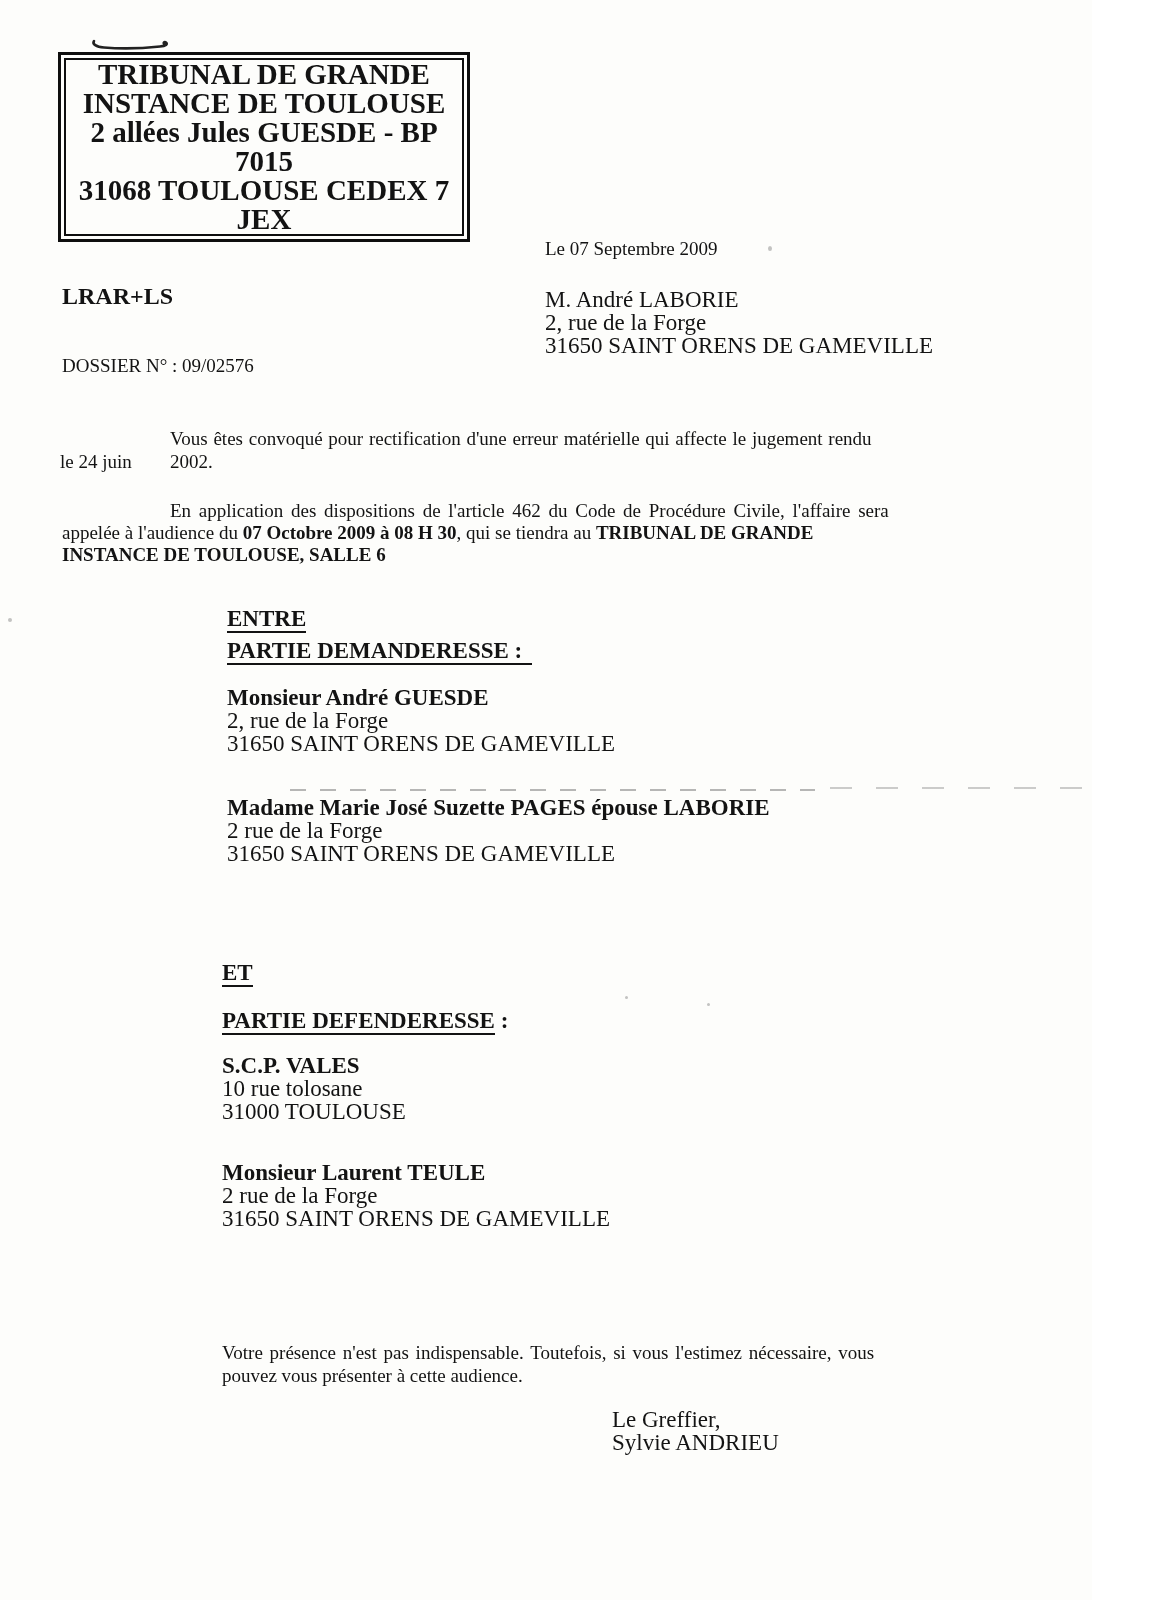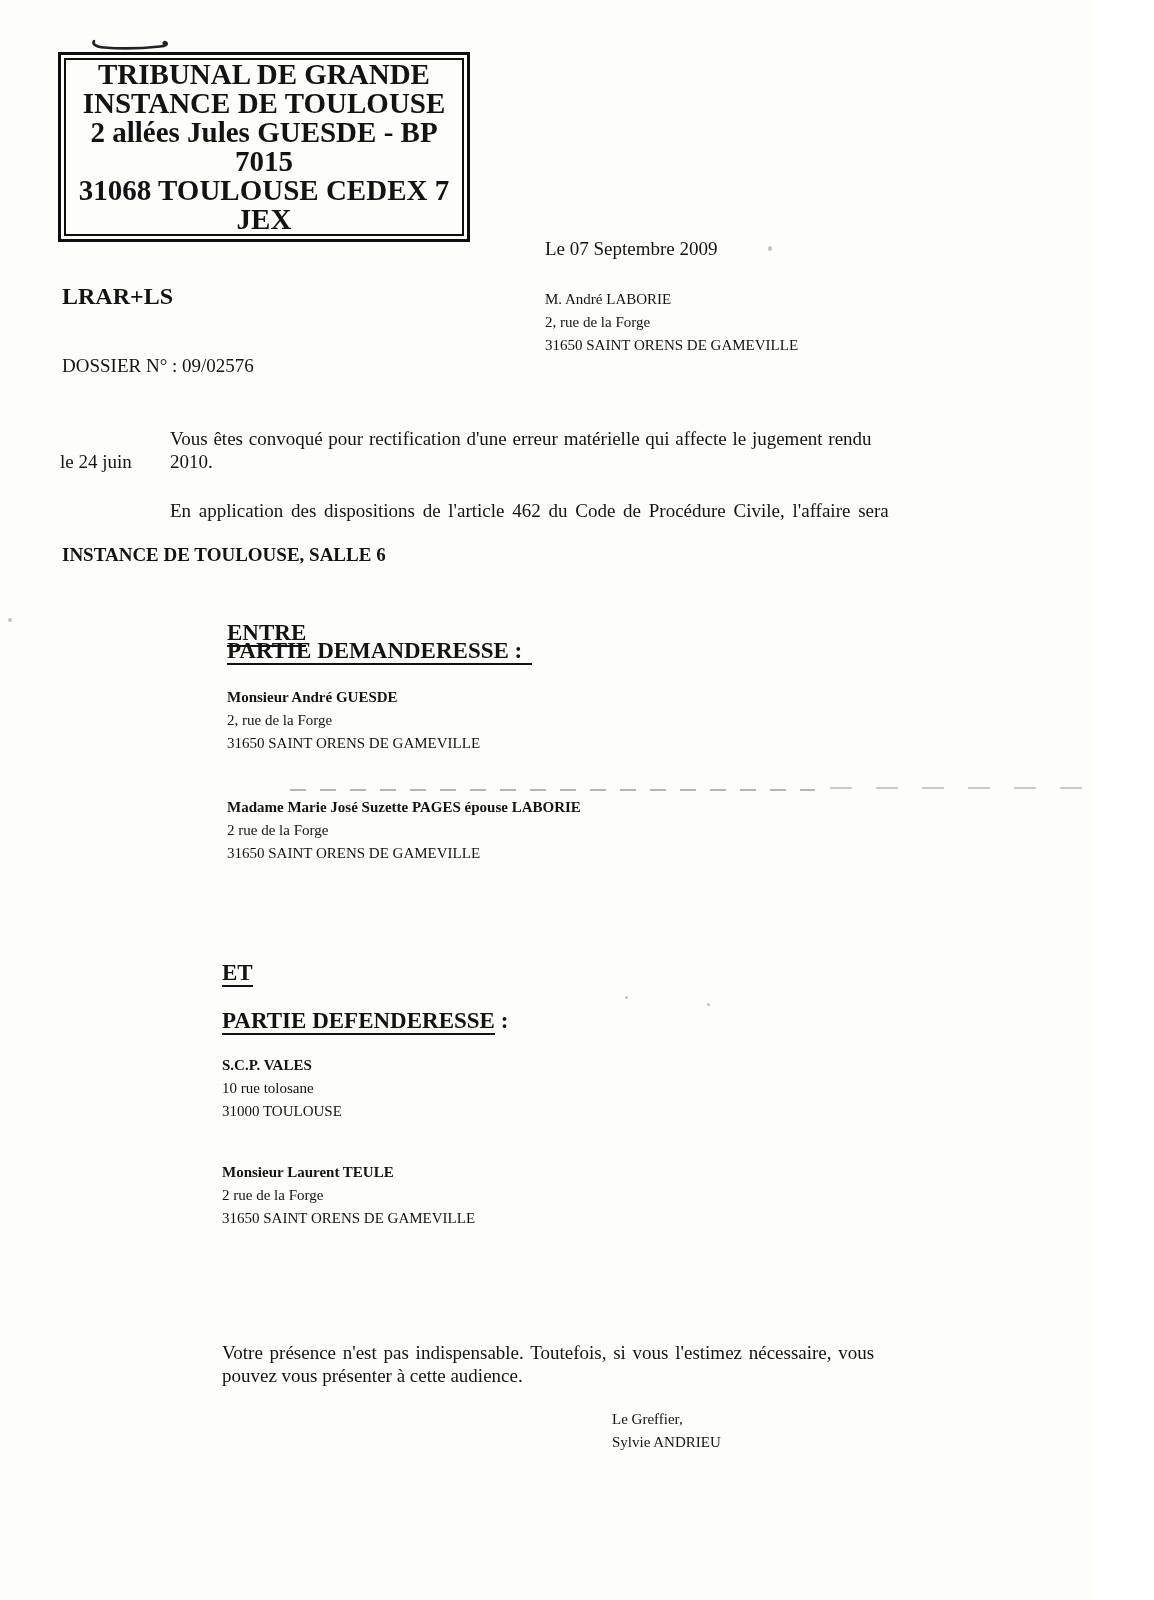--- a/index.html
+++ b/index.html
@@ -5,21 +5,21 @@
   html,body{margin:0;padding:0;background:#ffffff;}
   .page{
     position:relative;
     width:1092px;height:1600px;
     background:#fdfdfb;
     font-family:"Liberation Serif","DejaVu Serif",serif;
     color:#131313;
     overflow:hidden;
   }
   .line{position:absolute;white-space:nowrap;font-size:19px;line-height:23px;}
-  .addr{position:absolute;font-size:15px;line-height:23px;white-space:nowrap;}
+  .addr{position:absolute;font-size:23px;line-height:23px;white-space:nowrap;}
   .addr .nm{font-weight:bold;}
 
   
   .court-box{
     position:absolute;left:58px;top:52px;width:412px;height:190px;
     border:3px solid #0e0e0e;padding:3px;box-sizing:border-box;
   }
   .court-box-inner{
     width:100%;height:100%;border:2px solid #0e0e0e;box-sizing:border-box;
     display:flex;flex-direction:column;justify-content:center;
@@ -39,21 +39,21 @@
   .dossier{left:62px;top:354px;}
 
   .p1l1{left:170px;top:427px;word-spacing:1px;}
   .p1l2{left:60px;top:450px;}
   .p1l2 .yr{position:absolute;left:110px;top:0;}
 
   .p2l1{left:170px;top:499px;word-spacing:3px;}
   .p2l2{left:62px;top:521px;}
   .p2l3{left:62px;top:543px;font-weight:bold;}
 
-  .entre{left:227px;top:621px;}
+  .entre{left:227px;top:607px;}
   .demanderesse{left:227px;top:639px;}
   .party1{left:227px;top:686px;}
   .party2{left:227px;top:796px;}
   .et{left:222px;top:961px;text-align:center;}
   .defenderesse{left:222px;top:1009px;}
   .party3{left:222px;top:1054px;}
   .party4{left:222px;top:1161px;}
 
   .closing1{left:222px;top:1341px;word-spacing:2px;}
   .closing2{left:222px;top:1364px;}
@@ -102,24 +102,25 @@
     <div>2, rue de la Forge</div>
     <div>31650 SAINT ORENS DE GAMEVILLE</div>
   </div>
 
   <div class="line mail-code">LRAR+LS</div>
   <div class="line dossier">DOSSIER N° : 09/02576</div>
 
   <div class="line p1l1">Vous êtes convoqué pour rectification d'une erreur matérielle qui affecte le jugement rendu</div>
   <div class="line p1l2">
     <span>le 24 juin</span>
-    <span class="yr">2010.</span>
+    <span class="yr">2002.</span>
   </div>
 
   <div class="line p2l1">En application des dispositions de l'article 462 du Code de Procédure Civile, l'affaire sera</div>
+  <div class="line p2l2"><span>appelée à l'audience du </span><b>07 Octobre 2009 à 08 H 30</b><span>, qui se tiendra au </span><b>TRIBUNAL DE GRANDE</b></div>
   <div class="line p2l3">INSTANCE DE TOULOUSE, SALLE 6</div>
 
   <div class="hdg entre">
     <span class="u">ENTRE</span>
   </div>
 
   <div class="hdg demanderesse">
     <span class="u ext">PARTIE DEMANDERESSE :</span>
   </div>
 

